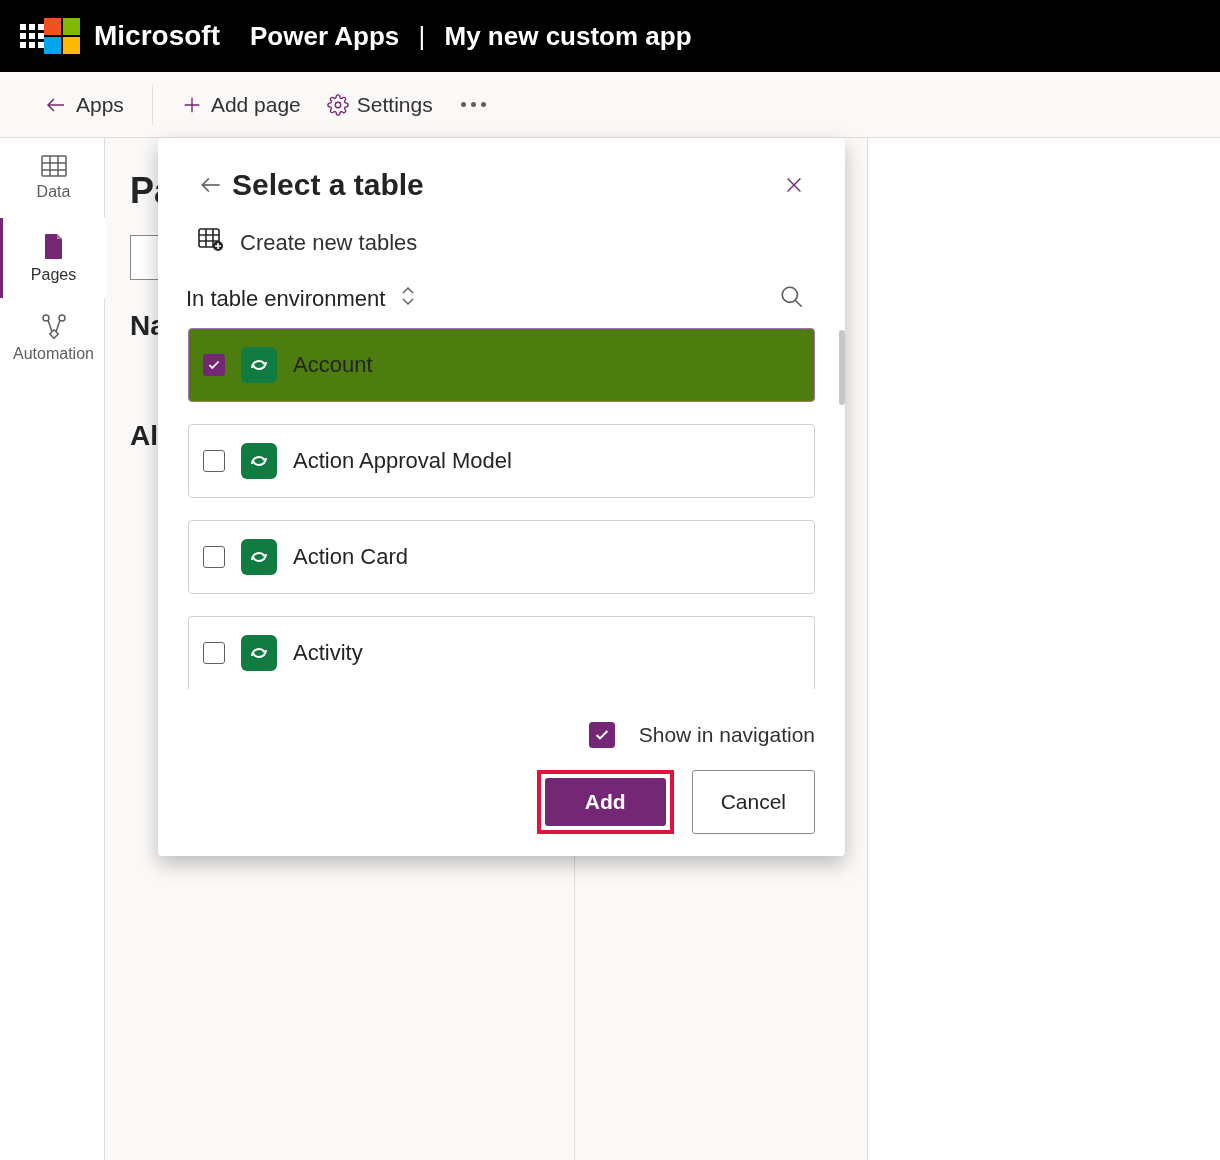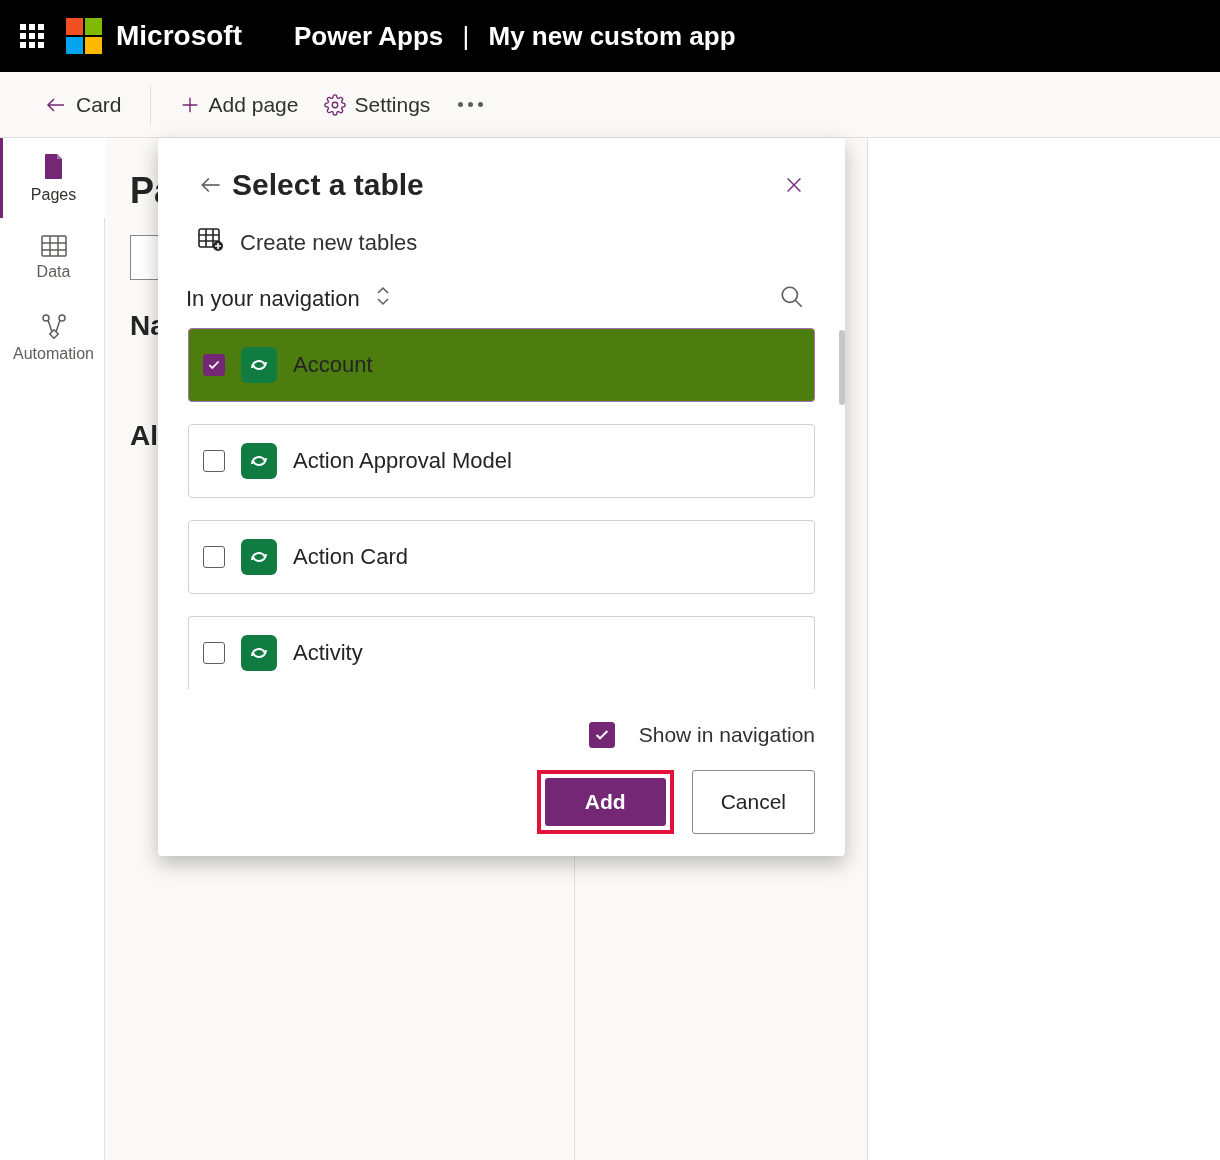--- a/index.html
+++ b/index.html
@@ -1,21 +1,21 @@
 <!DOCTYPE html>
 <html><head>
 <meta charset="utf-8">
 <style>
   * { box-sizing: border-box; margin: 0; padding: 0; font-family: "Segoe UI", -apple-system, sans-serif; }
   body { width: 1220px; height: 1160px; background: #faf9f8; overflow: hidden; position: relative; }
 
   
   .top-header {
     height: 72px; background: #000; display: flex; align-items: center; color: #fff;
-    padding: 0 20px; gap: 22px;
+    padding: 0 20px; 
   }
   .waffle { width: 24px; height: 24px; display: grid; grid-template-columns: repeat(3,6px); grid-template-rows: repeat(3,6px); gap: 3px; }
   .waffle span { background: #fff; }
   .ms-logo { width: 36px; height: 36px; display: grid; grid-template-columns: 1fr 1fr; grid-template-rows: 1fr 1fr; gap: 2px; }
   .ms-logo span:nth-child(1){background:#f25022;}
   .ms-logo span:nth-child(2){background:#7fba00;}
   .ms-logo span:nth-child(3){background:#00a4ef;}
   .ms-logo span:nth-child(4){background:#ffb900;}
   .ms-brand { display:flex; align-items:center; gap:14px; }
   .ms-text { font-size: 28px; font-weight: 600; }
@@ -123,21 +123,21 @@
 </div>
 
 <div class="toolbar">
   <div class="btn">
     <span class="back-arrow">
       <svg width="24" height="24" viewBox="0 0 24 24" fill="none" stroke="#742774" stroke-width="1.5">
           <path d="M20 12H4"></path>
           <path d="M10 6l-6 6 6 6"></path>
         </svg>
     </span>
-    <span>Card</span>
+    <span>Apps</span>
   </div>
   <div class="sep"></div>
   <div class="btn">
     <span class="plus-icon">
       <svg width="22" height="22" viewBox="0 0 24 24" fill="none" stroke="#742774" stroke-width="1.5">
           <path d="M12 4v16M4 12h16"></path>
         </svg>
     </span>
     <span>Add page</span>
   </div>
@@ -153,37 +153,37 @@
   <div class="dots3">
       <span></span>
       <span></span>
       <span></span>
     </div>
 </div>
 
 <div class="bg-panelarea"></div>
 
 <div class="left-rail">
+  <div class="rail-item">
+    <span class="rail-icon">
+      <svg width="26" height="22" viewBox="0 0 26 22" fill="none" stroke="#605e5c" stroke-width="1.5">
+          <rect x="1" y="1" width="24" height="20" rx="1"></rect>
+          <path d="M1 8h24M1 15h24M9 1v20M17 1v20"></path>
+        </svg>
+    </span>
+    <span>Data</span>
+  </div>
   <div class="rail-item active">
     <span class="rail-icon">
       <svg width="24" height="28" viewBox="0 0 24 28" fill="#742774">
           <path d="M4 2h11l5 5v19a1 1 0 0 1-1 1H4a1 1 0 0 1-1-1V3a1 1 0 0 1 1-1z"></path>
           <path d="M15 2v5h5" fill="#a971b0"></path>
         </svg>
     </span>
     <span>Pages</span>
-  </div>
-  <div class="rail-item">
-    <span class="rail-icon">
-      <svg width="26" height="22" viewBox="0 0 26 22" fill="none" stroke="#605e5c" stroke-width="1.5">
-          <rect x="1" y="1" width="24" height="20" rx="1"></rect>
-          <path d="M1 8h24M1 15h24M9 1v20M17 1v20"></path>
-        </svg>
-    </span>
-    <span>Data</span>
   </div>
   <div class="rail-item">
     <span class="rail-icon">
       <svg width="26" height="26" viewBox="0 0 26 26" fill="none" stroke="#605e5c" stroke-width="1.5">
           <circle cx="5" cy="5" r="3"></circle>
           <circle cx="21" cy="5" r="3"></circle>
           <rect x="10" y="18" width="6" height="6" transform="rotate(45 13 21)"></rect>
           <path d="M7 7l4 12M19 7l-4 12"></path>
         </svg>
     </span>
@@ -220,21 +220,21 @@
           <path d="M1 7h20M1 13h20M8 1v18M15 1v18"></path>
           <circle cx="20" cy="18" r="5" fill="#242424" stroke="none"></circle>
           <path d="M20 15v6M17 18h6" stroke="#fff" stroke-width="1.6"></path>
         </svg>
     </span>
     <span>Create new tables</span>
   </div>
 
   <div class="filter-row">
     <div class="filter-label">
-      <span>In your navigation</span>
+      <span>In table environment</span>
       <span>
         <svg width="18" height="22" viewBox="0 0 18 22" fill="none" stroke="#605e5c" stroke-width="1.5">
             <path d="M4 8l5-5 5 5M4 14l5 5 5-5"></path>
           </svg>
       </span>
     </div>
     <div class="spacer"></div>
     <span class="search-btn">
       <svg width="26" height="26" viewBox="0 0 24 24" fill="none" stroke="#605e5c" stroke-width="1.5">
           <circle cx="10" cy="10" r="7"></circle>

